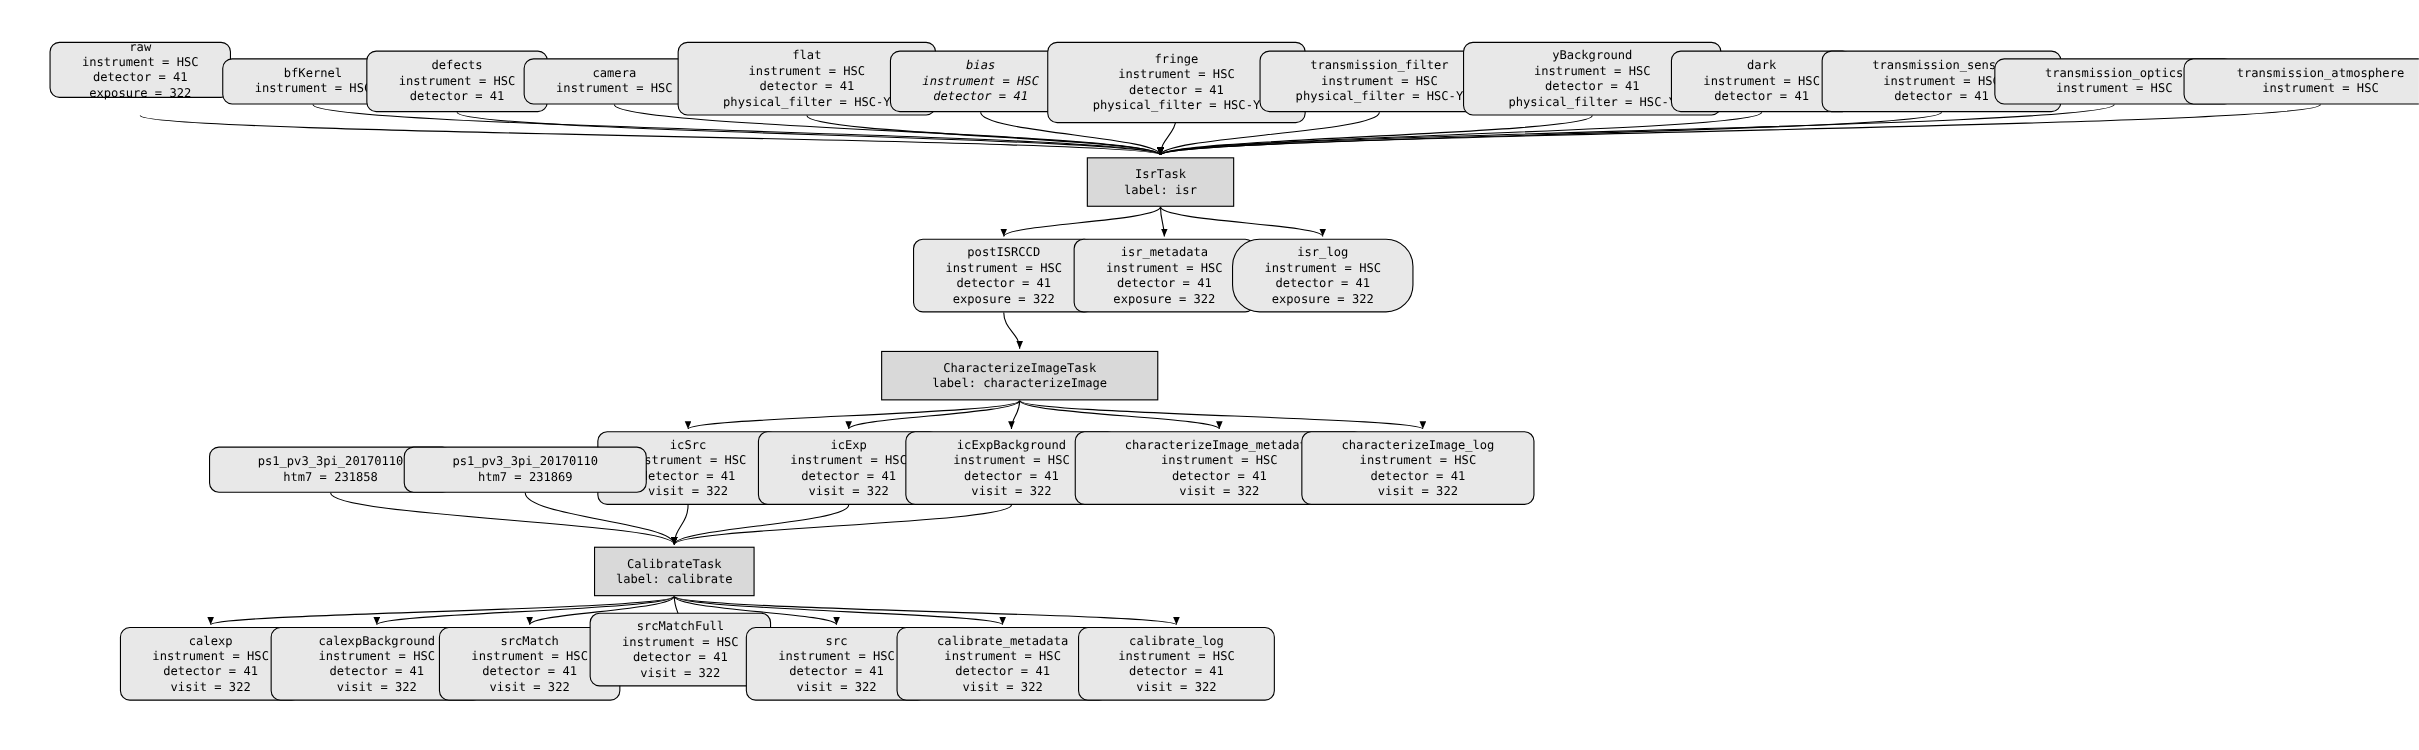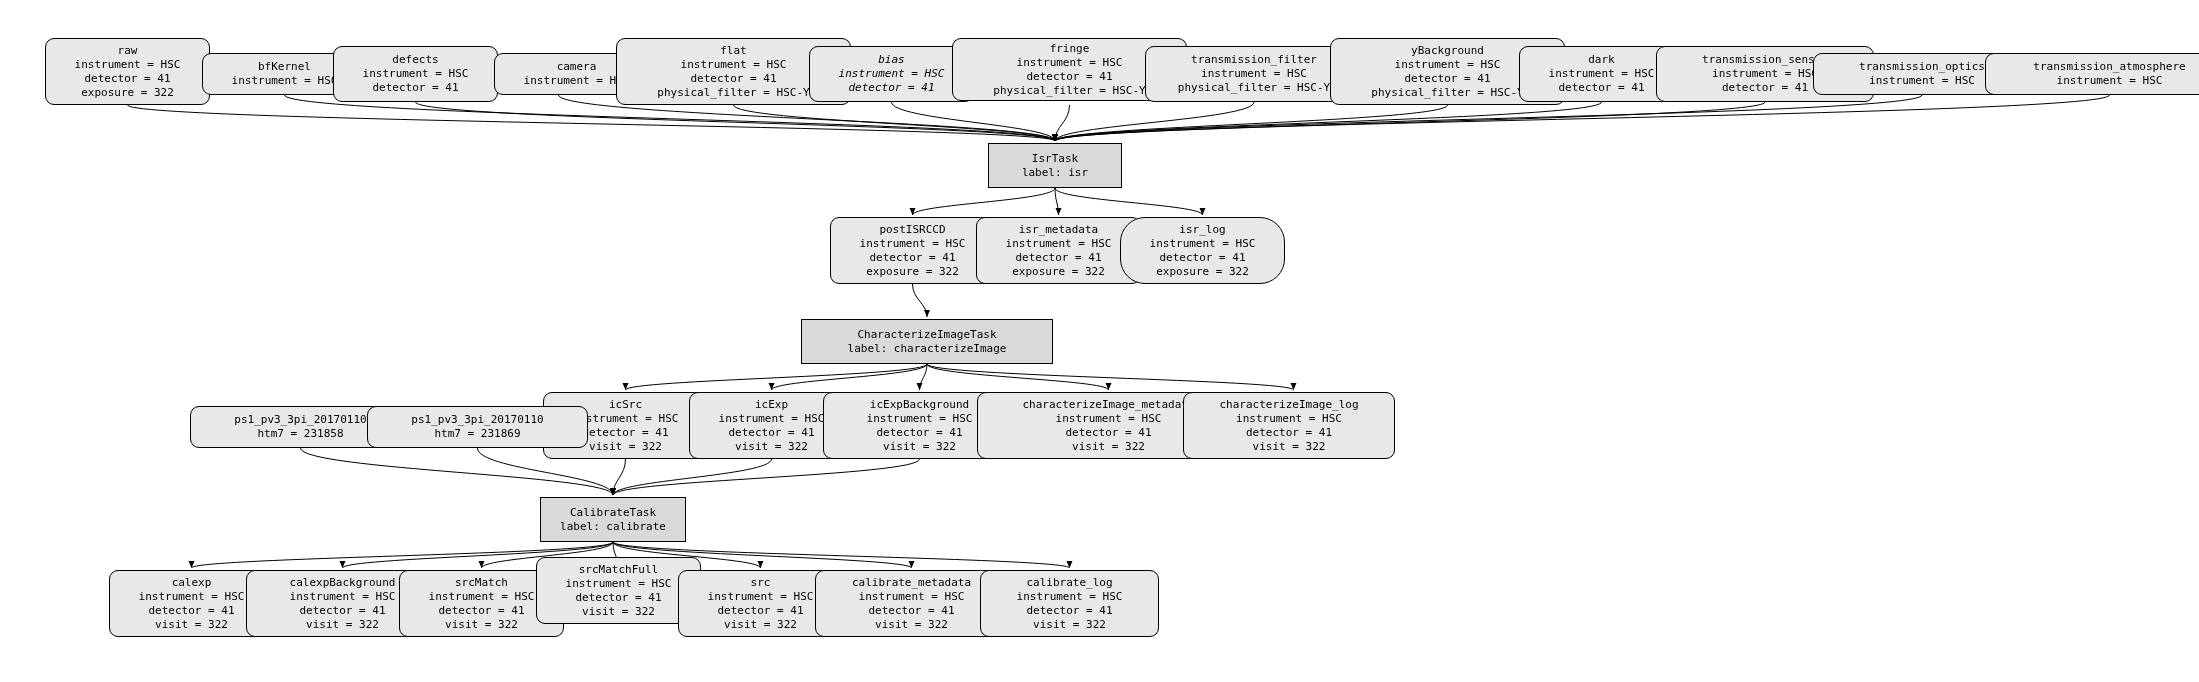--- a/index.html
+++ b/index.html
@@ -95,51 +95,51 @@
         <path d="M613,542 C613,554.6 191.5,557.4 191.5,568" marker-end="url(#arrow)"></path>
         <path d="M613,542 C613,554.6 342.5,557.4 342.5,568" marker-end="url(#arrow)"></path>
         <path d="M613,542 C613,554.6 481.5,557.4 481.5,568" marker-end="url(#arrow)"></path>
         <path d="M613,542 C613,554.6 618.5,557.4 618.5,568" marker-end="url(#arrow)"></path>
         <path d="M613,542 C613,554.6 760.5,557.4 760.5,568" marker-end="url(#arrow)"></path>
         <path d="M613,542 C613,554.6 911.5,557.4 911.5,568" marker-end="url(#arrow)"></path>
         <path d="M613,542 C613,554.6 1069.5,557.4 1069.5,568" marker-end="url(#arrow)"></path>
       </g>
   </svg>
   <div id="node-layer">
-      <div class="node dataset" style="left: 45px; top: 38px; width: 165px; height: 67px;">
+      <div class="node dataset" style="left: 45px; top: 38px; width: 165px; height: 51px;">
         <span class="line title">raw</span>
         <span class="line">instrument = HSC</span>
         <span class="line">detector = 41</span>
         <span class="line">exposure = 322</span>
       </div>
       <div class="node dataset" style="left: 202px; top: 53px; width: 165px; height: 42px;">
         <span class="line title">bfKernel</span>
         <span class="line">instrument = HSC</span>
       </div>
       <div class="node dataset" style="left: 333px; top: 46px; width: 165px; height: 56px;">
         <span class="line title">defects</span>
         <span class="line">instrument = HSC</span>
         <span class="line">detector = 41</span>
       </div>
-      <div class="node dataset" style="left: 476px; top: 53px; width: 165px; height: 42px; margin-left: 18px;">
+      <div class="node dataset" style="left: 476px; top: 53px; width: 165px; height: 42px;">
         <span class="line title">camera</span>
         <span class="line">instrument = HSC</span>
       </div>
       <div class="node dataset" style="left: 616px; top: 38px; width: 235px; height: 67px;">
         <span class="line title">flat</span>
         <span class="line">instrument = HSC</span>
         <span class="line">detector = 41</span>
         <span class="line">physical_filter = HSC-Y</span>
       </div>
       <div class="node dataset" style="left: 809px; top: 46px; width: 165px; height: 56px; font-style: italic;">
         <span class="line title">bias</span>
         <span class="line">instrument = HSC</span>
         <span class="line">detector = 41</span>
       </div>
-      <div class="node dataset" style="left: 952px; top: 38px; width: 235px; height: 63px;">
+      <div class="node dataset" style="left: 952px; top: 38px; width: 235px; height: 74px;">
         <span class="line title">fringe</span>
         <span class="line">instrument = HSC</span>
         <span class="line">detector = 41</span>
         <span class="line">physical_filter = HSC-Y</span>
       </div>
       <div class="node dataset" style="left: 1145px; top: 46px; width: 218px; height: 56px;">
         <span class="line title">transmission_filter</span>
         <span class="line">instrument = HSC</span>
         <span class="line">physical_filter = HSC-Y</span>
       </div>

